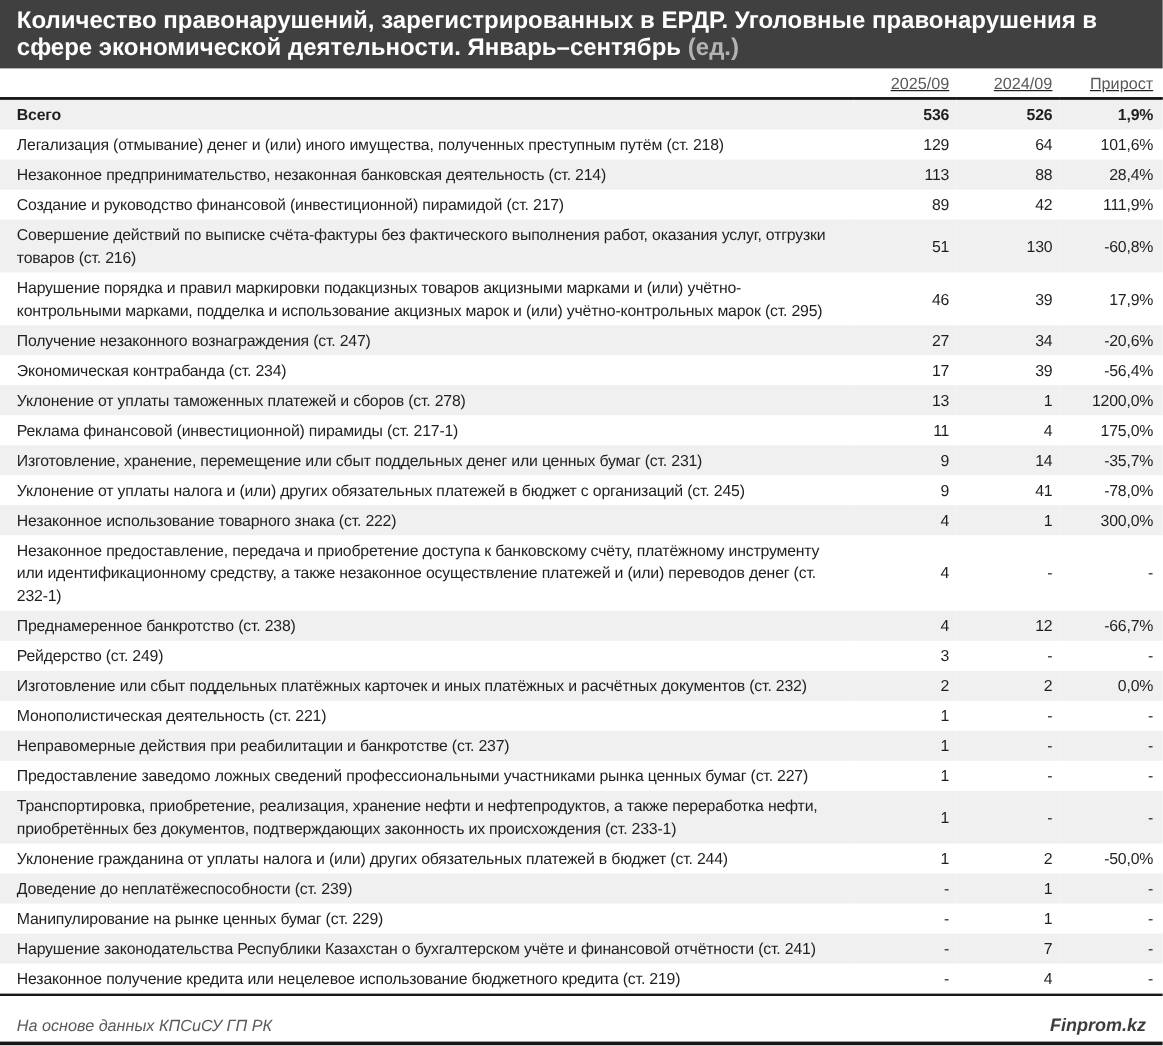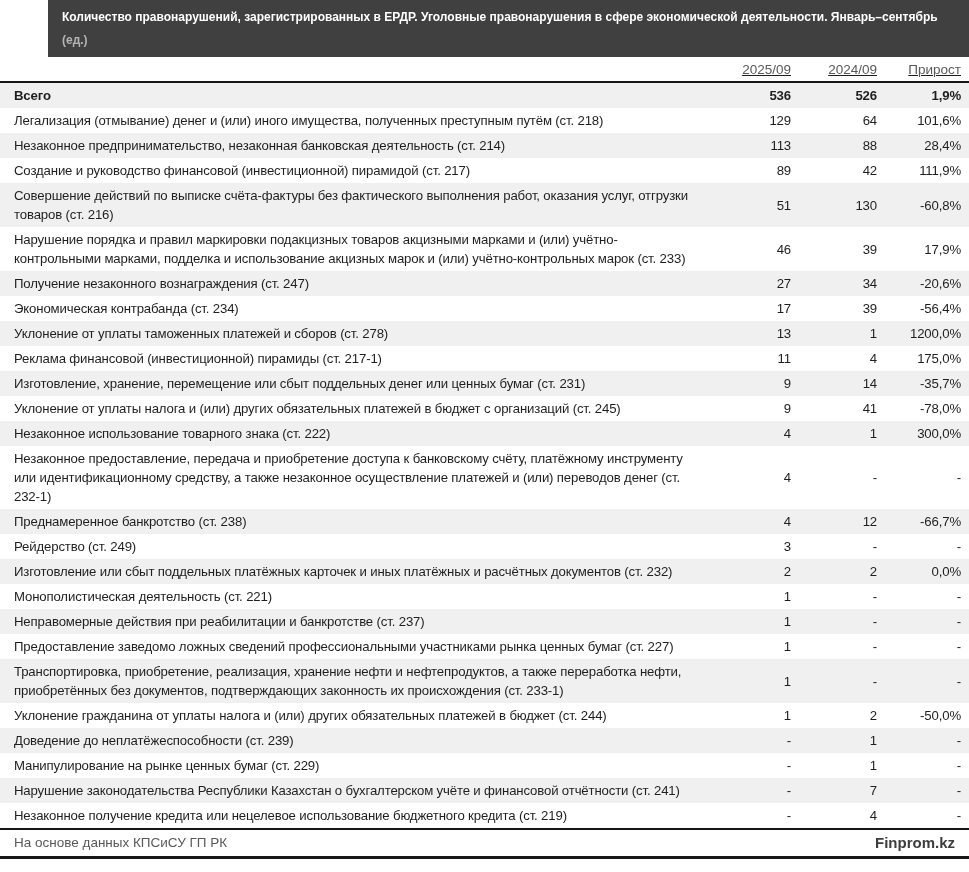--- a/index.html
+++ b/index.html
@@ -8,25 +8,24 @@
     height: 872px;
     overflow: hidden;
     background: #ffffff;
     font-family: "Liberation Sans", sans-serif;
     color: var(--body-text, #1f1f1f);
   }
   .title-bar {
     background: var(--title-bar-bg, #404040);
     color: var(--title-text, #ffffff);
     font-weight: bold;
-    font-size: 12px;
+    font-size: 20px;
     line-height: 23px;
     padding: 6px 14px 5px 14px;
     min-height: 57px;
-    margin-left: 48px;
   }
   .title-bar .units {
     color: var(--units-text, #b3b3b3);
     font-weight: bold;
   }
   table { width: 100%; border-collapse: collapse; table-layout: fixed; }
   col.c-name { width: auto; }
   col.c-num { width: 86px; }
   thead th {
     font-weight: normal;
@@ -49,21 +48,22 @@
   tbody td.num { text-align: right; white-space: nowrap; }
   tbody td.num:last-child { padding-right: 8px; }
   tbody tr:nth-child(odd) { background: var(--stripe-bg, #f0f0f0); }
   tbody tr.total td { font-weight: bold; }
   .footer {
     border-top: 2px solid var(--rule, #171717);
     border-bottom: 3px solid var(--rule, #171717);
     display: flex;
     justify-content: space-between;
     align-items: center;
-    padding: 4px 14px 5px 14px;
+    padding: 16px 14px 5px 14px;
+    font-style: italic;
     font-size: 13.5px;
     color: var(--header-text, #595959);
   }
   .footer .brand { font-weight: bold; color: #3d3d3d; font-size: 15px; }
 </style>
 </head>
 <body>
 
 <div class="title-bar">
   <span>Количество правонарушений, зарегистрированных в ЕРДР. Уголовные правонарушения в сфере экономической деятельности. Январь–сентябрь</span>
@@ -110,21 +110,21 @@
         <td class="num">42</td>
         <td class="num">111,9%</td>
       </tr>
       <tr>
         <td class="name">Совершение действий по выписке счёта-фактуры без фактического выполнения работ, оказания услуг, отгрузки товаров (ст. 216)</td>
         <td class="num">51</td>
         <td class="num">130</td>
         <td class="num">-60,8%</td>
       </tr>
       <tr>
-        <td class="name">Нарушение порядка и правил маркировки подакцизных товаров акцизными марками и (или) учётно-контрольными марками, подделка и использование акцизных марок и (или) учётно-контрольных марок (ст. 233)</td>
+        <td class="name">Нарушение порядка и правил маркировки подакцизных товаров акцизными марками и (или) учётно-контрольными марками, подделка и использование акцизных марок и (или) учётно-контрольных марок (ст. 295)</td>
         <td class="num">46</td>
         <td class="num">39</td>
         <td class="num">17,9%</td>
       </tr>
       <tr>
         <td class="name">Получение незаконного вознаграждения (ст. 247)</td>
         <td class="num">27</td>
         <td class="num">34</td>
         <td class="num">-20,6%</td>
       </tr>

